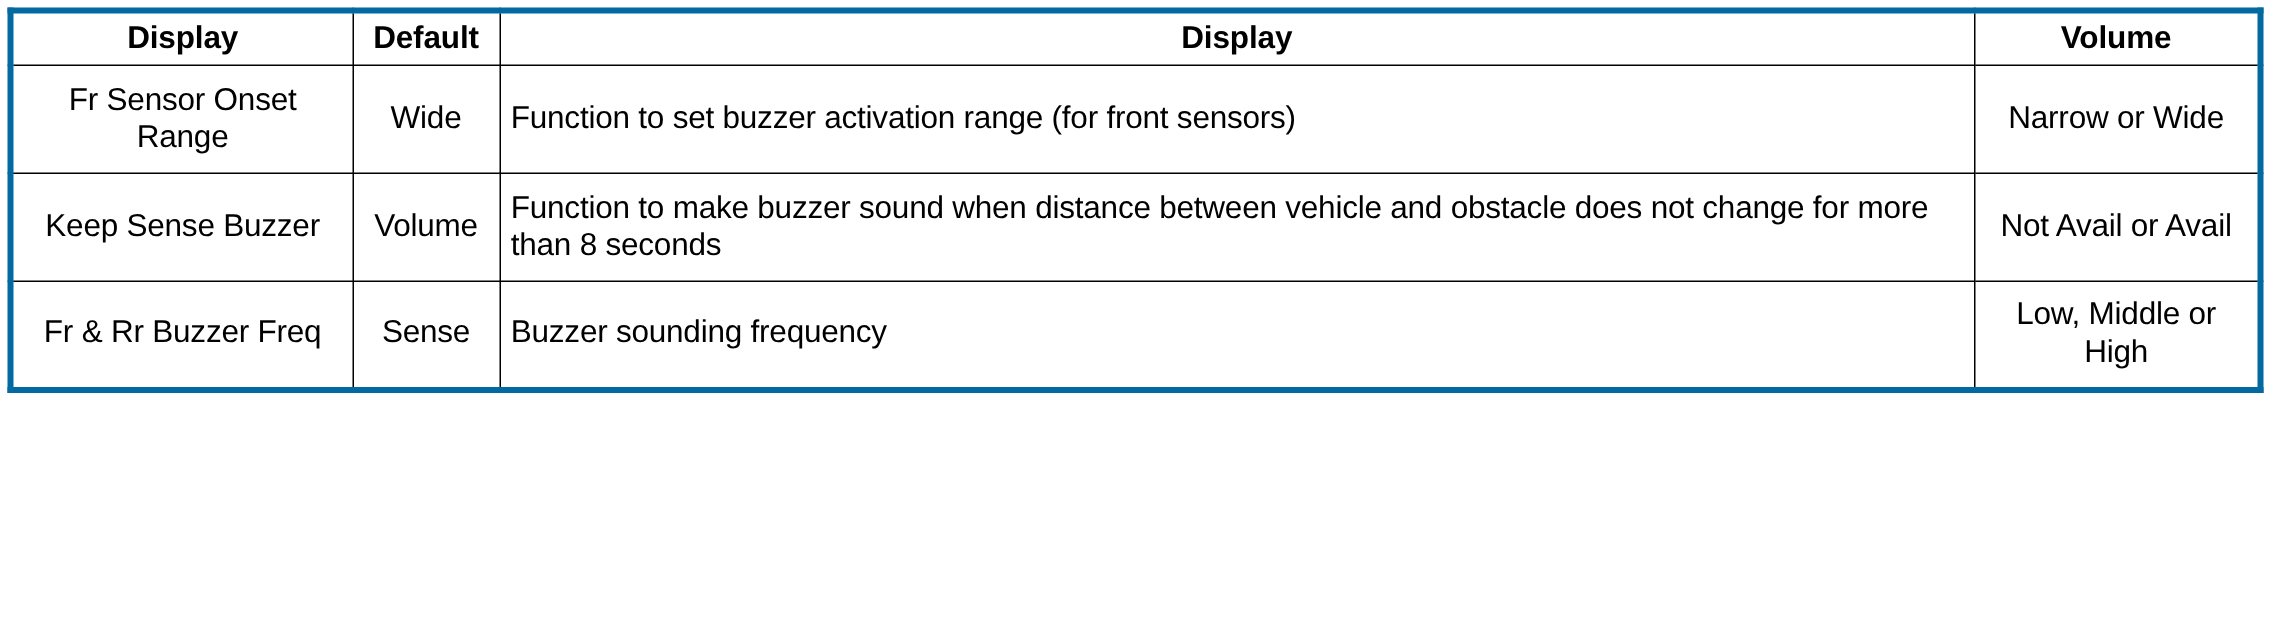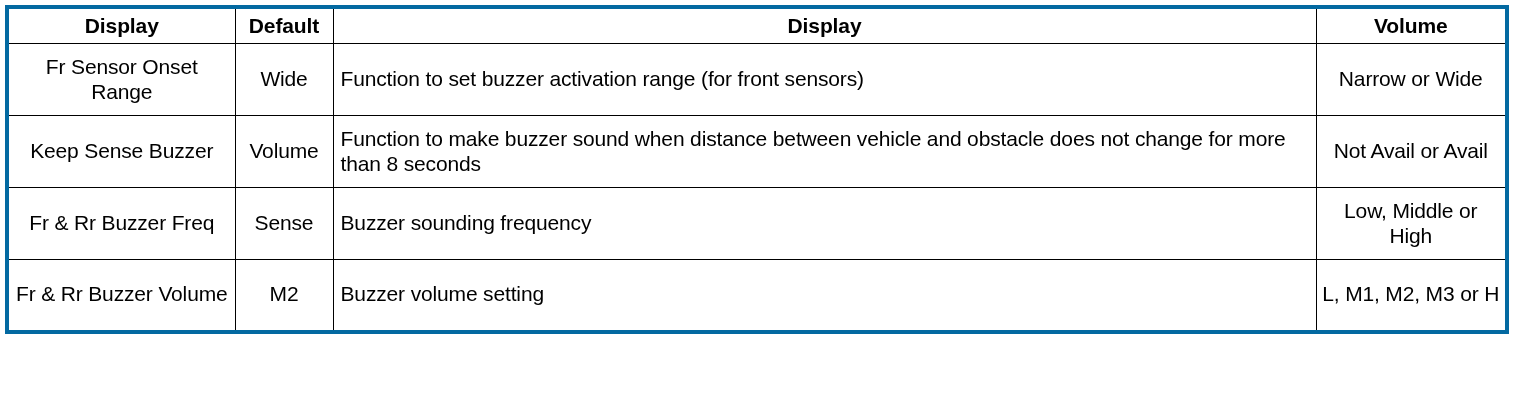--- a/index.html
+++ b/index.html
@@ -108,21 +108,15 @@
         <td class="col-default">Volume</td>
         <td class="col-contents">Function to make buzzer sound when distance between vehicle and obstacle does not change for more than 8 seconds</td>
         <td class="col-setting">Not Avail or Avail</td>
       </tr>
       <tr>
         <td class="col-display">Fr &amp; Rr Buzzer Freq</td>
         <td class="col-default">Sense</td>
         <td class="col-contents">Buzzer sounding frequency</td>
         <td class="col-setting">Low, Middle or High</td>
       </tr>
-      <tr>
-        <td class="col-display">Fr &amp; Rr Buzzer Volume</td>
-        <td class="col-default">M2</td>
-        <td class="col-contents">Buzzer volume setting</td>
-        <td class="col-setting">L, M1, M2, M3 or H</td>
-      </tr>
     </tbody>
   </table>
 </div>
 
 </body></html>

